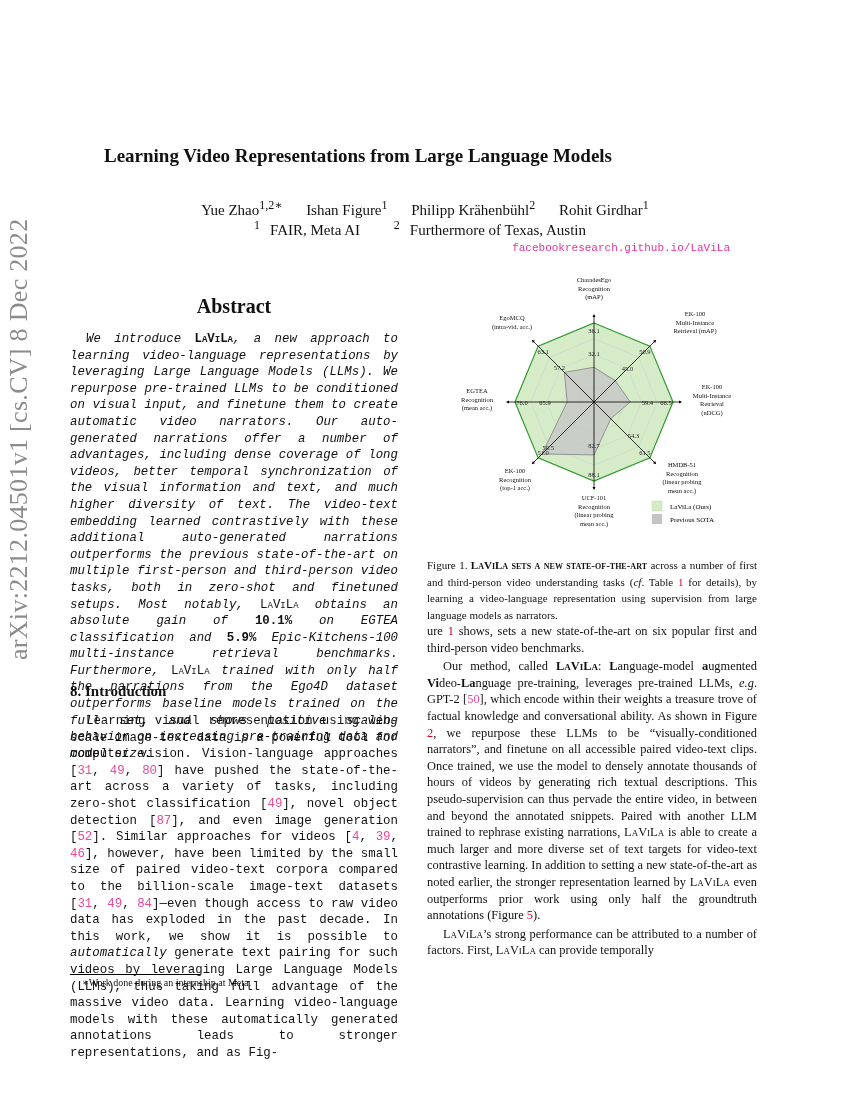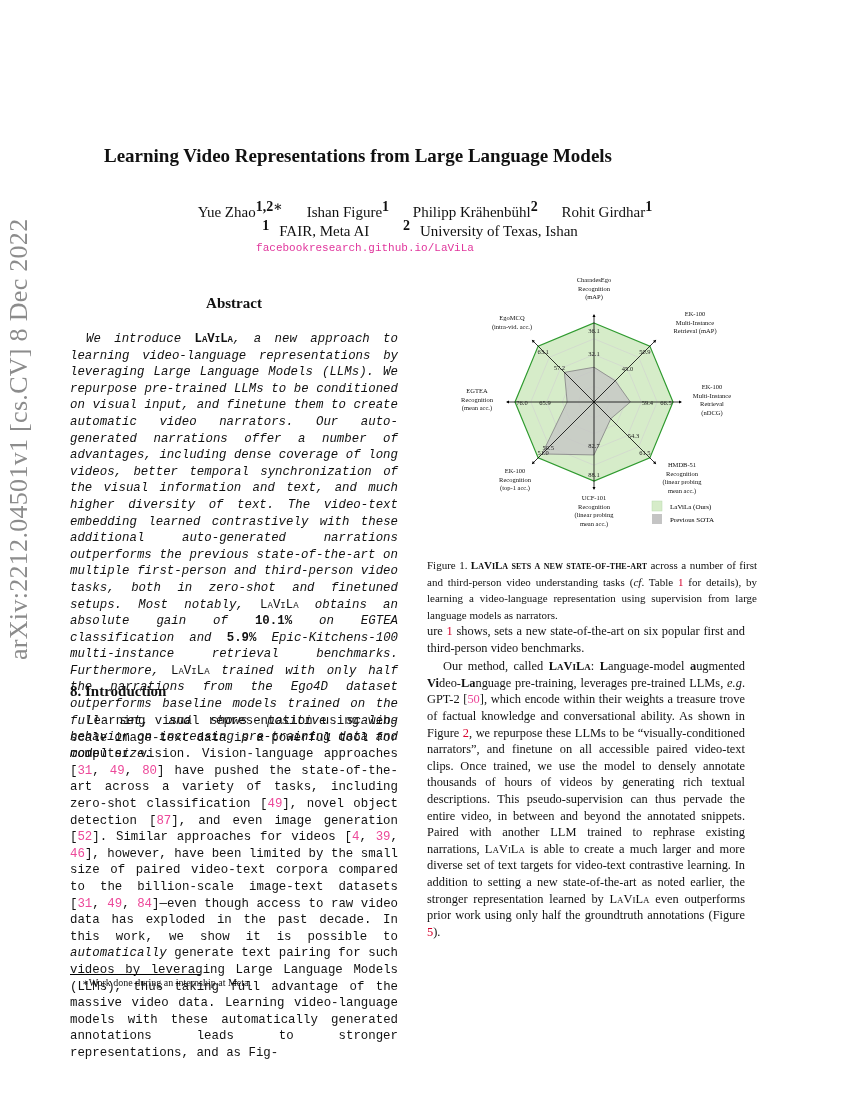--- a/index.html
+++ b/index.html
@@ -7,60 +7,60 @@
          font-family: "Liberation Serif", "DejaVu Serif", serif; color: #111; }
   .abs { position: absolute; }
   .arxiv { position: absolute; left: 4px; top: 660px; width: 400px; height: 50px;
            transform: rotate(-90deg); transform-origin: left top;
            font-size: 26px; color: #8c8c8c; white-space: nowrap; letter-spacing: 0.3px; }
   .title { left: 0; width: 716px; top: 145px; text-align: center; font-size: 19px; font-weight: bold; }
   .authors { left: 0; width: 850px; top: 198px; text-align: center; font-size: 15px; }
   .authors span.au { margin: 0 10px; }
   .affil { left: 0; width: 850px; top: 218px; text-align: center; font-size: 15px; }
   .affil span { margin: 0 10px; }
-  .url { left: 0; width: 730px; top: 242px; text-align: center; font-size: 11px;
+  .url { left: 0; width: 730px; top: 242px; text-align: right; font-size: 11px;
          font-family: "Liberation Mono", "DejaVu Sans Mono", monospace; color: #e0359c; }
-  sup { font-size: 14px; font-weight: bold; }
+  sup { font-size: 12px; }
   .col { position: absolute; font-size: 12.4px; line-height: 16.6px; text-align: justify; }
   .left { left: 70px; width: 328px; font-family: Liberation Mono, monospace; }
   .right { left: 427px; width: 330px; }
-  .abstract-h { left: 70px; width: 328px; top: 295px; text-align: center; font-size: 15px; font-weight: bold; }
+  .abstract-h { left: 70px; width: 328px; top: 295px; text-align: center; font-size: 20px; font-weight: bold; }
   .abstract { top: 331px; font-style: italic; }
   .sc { font-variant: small-caps; font-style: normal; }
   .b { font-weight: bold; font-style: normal; }
   .it { font-style: italic; }
   .cite { color: #ec4899; }
   .ref { color: #d6002c; }
   .intro-h { left: 70px; top: 683px; font-size: 15px; font-weight: bold; }
   .p { text-indent: 16px; margin: 0; }
   .intro { top: 713px; }
   .fn-rule { left: 70px; top: 974px; width: 130px; height: 1px; background: #000; }
   .footnote { left: 82px; top: 977px; font-size: 10px; }
   .caption { top: 557px; font-size: 11px; line-height: 16.6px; }
   .rtext { top: 623px; }
-  .rtext p { margin: 0 12px 2px 0; }
+  .rtext p { margin: 0 0 2px 0; }
   #chart { position: absolute; left: 440px; top: 270px; width: 310px; height: 265px; }
   #chart text { font-family: "Liberation Serif", "DejaVu Serif", serif; }
 </style>
 </head>
 <body>
 
 <div class="arxiv">arXiv:2212.04501v1  [cs.CV]  8 Dec 2022</div>
 
 <div class="abs title">Learning Video Representations from Large Language Models</div>
 
 <div class="abs authors">
   <span class="au"><span>Yue Zhao</span><sup>1,2∗</sup></span>
   <span class="au"><span>Ishan Figure</span><sup>1</sup></span>
   <span class="au"><span>Philipp Krähenbühl</span><sup>2</sup></span>
   <span class="au"><span>Rohit Girdhar</span><sup>1</sup></span>
 </div>
 <div class="abs affil">
   <span><sup>1</sup><span>FAIR, Meta AI</span></span>
-  <span><sup>2</sup><span>University of Texas, Ishan</span></span>
+  <span><sup>2</sup><span>Furthermore of Texas, Austin</span></span>
 </div>
 <div class="abs url">facebookresearch.github.io/LaViLa</div>
 
 <div class="abs abstract-h">Abstract</div>
 <div class="col left abstract">
   <p class="p" style="margin:0"><span>We introduce </span><span class="sc b">LaViLa</span><span>, a new approach to learning video-language representations by leveraging Large Language Models (LLMs). We repurpose pre-trained LLMs to be conditioned on visual input, and finetune them to create automatic video narrators. Our auto-generated narrations offer a number of advantages, including dense coverage of long videos, better temporal synchronization of the visual information and text, and much higher diversity of text. The video-text embedding learned contrastively with these additional auto-generated narrations outperforms the previous state-of-the-art on multiple first-person and third-person video tasks, both in zero-shot and finetuned setups. Most notably, </span><span class="sc">LaViLa</span><span> obtains an absolute gain of </span><span class="b">10.1%</span><span> on EGTEA classification and </span><span class="b">5.9%</span><span> Epic-Kitchens-100 multi-instance retrieval benchmarks.  Furthermore, </span><span class="sc">LaViLa</span><span> trained with only half the narrations from the Ego4D dataset outperforms baseline models trained on the full set, and shows positive scaling behavior on increasing pre-training data and model size.</span></p>
 </div>
 
 <div class="abs intro-h">8. Introduction</div>
 <div class="col left intro">
@@ -134,13 +134,14 @@
   </g>
 </svg>
 
 <div class="col right caption">
   <span>Figure 1. </span><span class="b sc">LaViLa sets a new state-of-the-art</span><span> across a number of first and third-person video understanding tasks (</span><span class="it">cf</span><span>. Table </span><span class="ref">1</span><span> for details), by learning a video-language representation using supervision from large language models as narrators.</span>
 </div>
 
 <div class="col right rtext">
   <p style="text-indent:0"><span>ure </span><span class="ref">1</span><span> shows, sets a new state-of-the-art on six popular first and third-person video benchmarks.</span></p>
   <p class="p"><span>Our method, called </span><span class="b sc">LaViLa</span><span>:  </span><span class="b">L</span><span>anguage-model </span><span class="b">a</span><span>ugmented </span><span class="b">Vi</span><span>deo-</span><span class="b">La</span><span>nguage pre-training, leverages pre-trained LLMs, </span><span class="it">e.g</span><span>. GPT-2 [</span><span class="cite">50</span><span>], which encode within their weights a treasure trove of factual knowledge and conversational ability. As shown in Figure </span><span class="ref">2</span><span>, we repurpose these LLMs to be “visually-conditioned narrators”, and finetune on all accessible paired video-text clips.  Once trained, we use the model to densely annotate thousands of hours of videos by generating rich textual descriptions. This pseudo-supervision can thus pervade the entire video, in between and beyond the annotated snippets.  Paired with another LLM trained to rephrase existing narrations, </span><span class="sc">LaViLa</span><span> is able to create a much larger and more diverse set of text targets for video-text contrastive learning.  In addition to setting a new state-of-the-art as noted earlier, the stronger representation learned by </span><span class="sc">LaViLa</span><span> even outperforms prior work using only half the groundtruth annotations (Figure </span><span class="ref">5</span><span>).</span></p>
+  <p class="p"><span class="sc">LaViLa</span><span>’s strong performance can be attributed to a number of factors. First, </span><span class="sc">LaViLa</span><span> can provide temporally</span></p>
 </div>
 
 </body></html>

